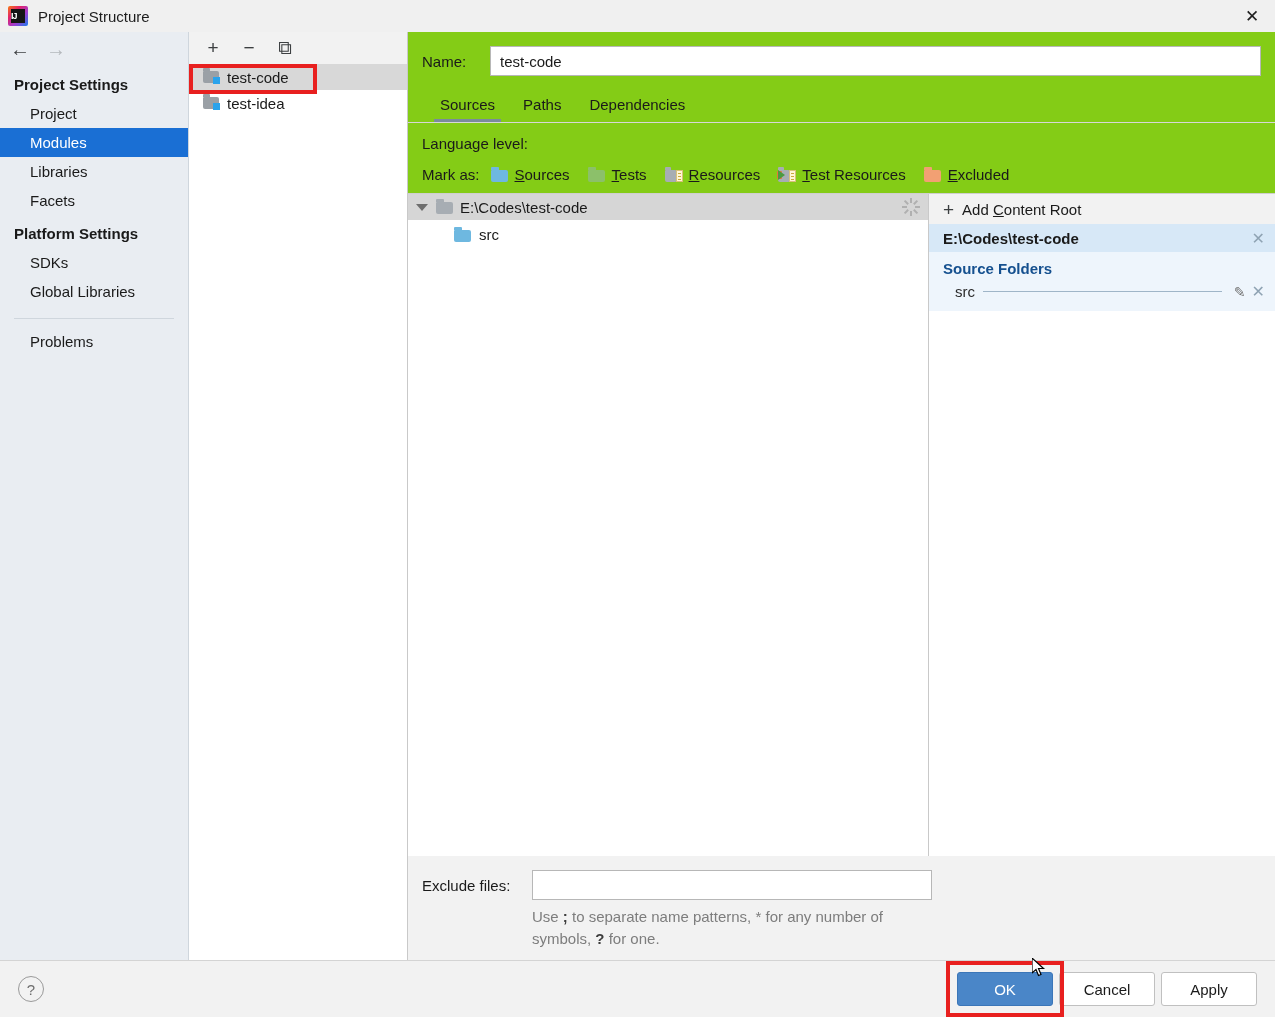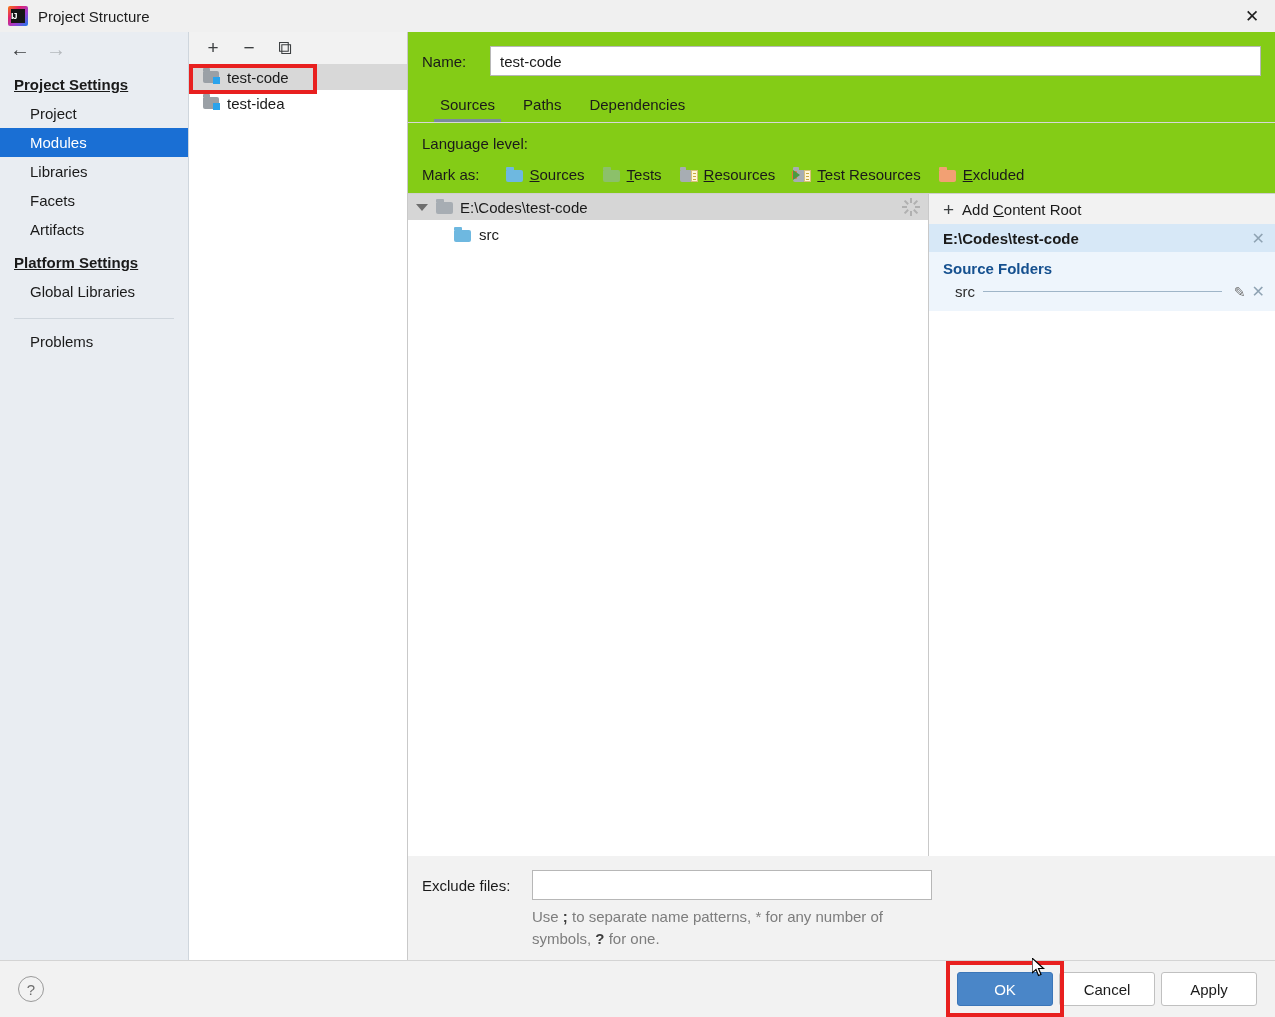--- a/index.html
+++ b/index.html
@@ -31,21 +31,21 @@
 
   
   .sidebar {
     width: 189px; flex: 0 0 189px; background: #e9edf2; border-right: 1px solid #cfd6dd;
     display: flex; flex-direction: column; padding-top: 0;
   }
   .nav-arrows { height: 34px; display: flex; align-items: center; padding-left: 10px; gap: 16px; }
   .arrow { font-size: 20px; line-height: 1; }
   .arrow.back { color: #3c3f41; }
   .arrow.fwd { color: #b4b8bc; }
-  .nav-group-title { font-weight: bold; font-size: 15px; padding: 10px 0 6px 14px; color: #1a1a1a; text-decoration: underline; }
+  .nav-group-title { font-weight: bold; font-size: 15px; padding: 10px 0 6px 14px; color: #1a1a1a; }
   .nav-item { padding: 4px 0 4px 30px; font-size: 15px; line-height: 21px; color: #1a1a1a; }
   .nav-item.selected { background: #1a6fd4; color: #ffffff; }
   .nav-sep { height: 1px; background: #cfd6dd; margin: 12px 14px 8px 14px; }
 
   
   .module-panel {
     width: 219px; flex: 0 0 219px; background: #ffffff; border-right: 1px solid #c9c9c9;
     display: flex; flex-direction: column;
   }
   .module-toolbar { height: 32px; display: flex; align-items: center; gap: 16px; padding-left: 14px; background: #f2f2f2; }
@@ -80,21 +80,21 @@
   .lang-row { display: flex; align-items: center; padding: 12px 14px 0 14px; }
   .lang-label { width: 118px; flex: 0 0 118px; font-size: 15px; }
   .combo {
     width: 444px; height: 30px; background: #ffffff; border: 1px solid #b7b7b7;
     display: flex; align-items: center; padding: 0 8px 0 10px; font-size: 15px; position: relative;
   }
   .combo .muted { color: #8d8d8d; margin-left: 5px; }
   .combo .caret { margin-left: auto; width: 0; height: 0; border-left: 6px solid transparent; border-right: 6px solid transparent; border-top: 7px solid #3c3f41; }
 
   .markas-row { display: flex; align-items: center; padding: 14px 14px 10px 14px; gap: 0; font-size: 15px; }
-  .markas-label { margin-right: 26px; }
+  .markas-label { margin-right: 11px; }
   .mark-opt { display: flex; align-items: center; gap: 6px; margin-right: 18px; }
   .folder { width: 18px; height: 14px; position: relative; flex: 0 0 18px; }
   .folder .body { position: absolute; left: 0; top: 2px; width: 17px; height: 12px; border-radius: 1px 2px 2px 2px; }
   .folder .tab-top { position: absolute; left: 0; top: -1px; width: 8px; height: 3px; border-radius: 1px 1px 0 0; }
   .folder.lines .body { width: 12px; }
   .folder.lines .tab-top { width: 6px; }
   .folder .lineicon { position: absolute; right: 0; top: 2px; width: 7px; height: 12px; background: #fff6d6; border: 1px solid #d9c07a; }
   .folder .lineicon i { display: block; height: 1px; background: #c9a93f; margin: 2px 1px 0 1px; }
   .folder .greenarrow { position: absolute; left: 0; top: 2px; width: 0; height: 0; border-top: 5px solid transparent; border-bottom: 5px solid transparent; border-left: 7px solid #4a9b3f; }
   .folder .orangedot { position: absolute; left: -1px; top: 3px; width: 5px; height: 8px; background: #e8743b; border-radius: 1px; }
@@ -166,23 +166,23 @@
       <div class="nav-arrows">
         <span class="arrow back">←</span>
         <span class="arrow fwd">→</span>
       </div>
 
       <div class="nav-group-title">Project Settings</div>
       <div class="nav-item">Project</div>
       <div class="nav-item selected">Modules</div>
       <div class="nav-item">Libraries</div>
       <div class="nav-item">Facets</div>
-      <div class="nav-item">Artifacts</div>
 
       <div class="nav-group-title">Platform Settings</div>
+      <div class="nav-item">SDKs</div>
       <div class="nav-item">Global Libraries</div>
 
       <div class="nav-sep"></div>
       <div class="nav-item">Problems</div>
     </div>
 
     <div class="module-panel">
       <div class="module-toolbar">
         <span class="tb-btn">+</span>
         <span class="tb-btn">−</span>

